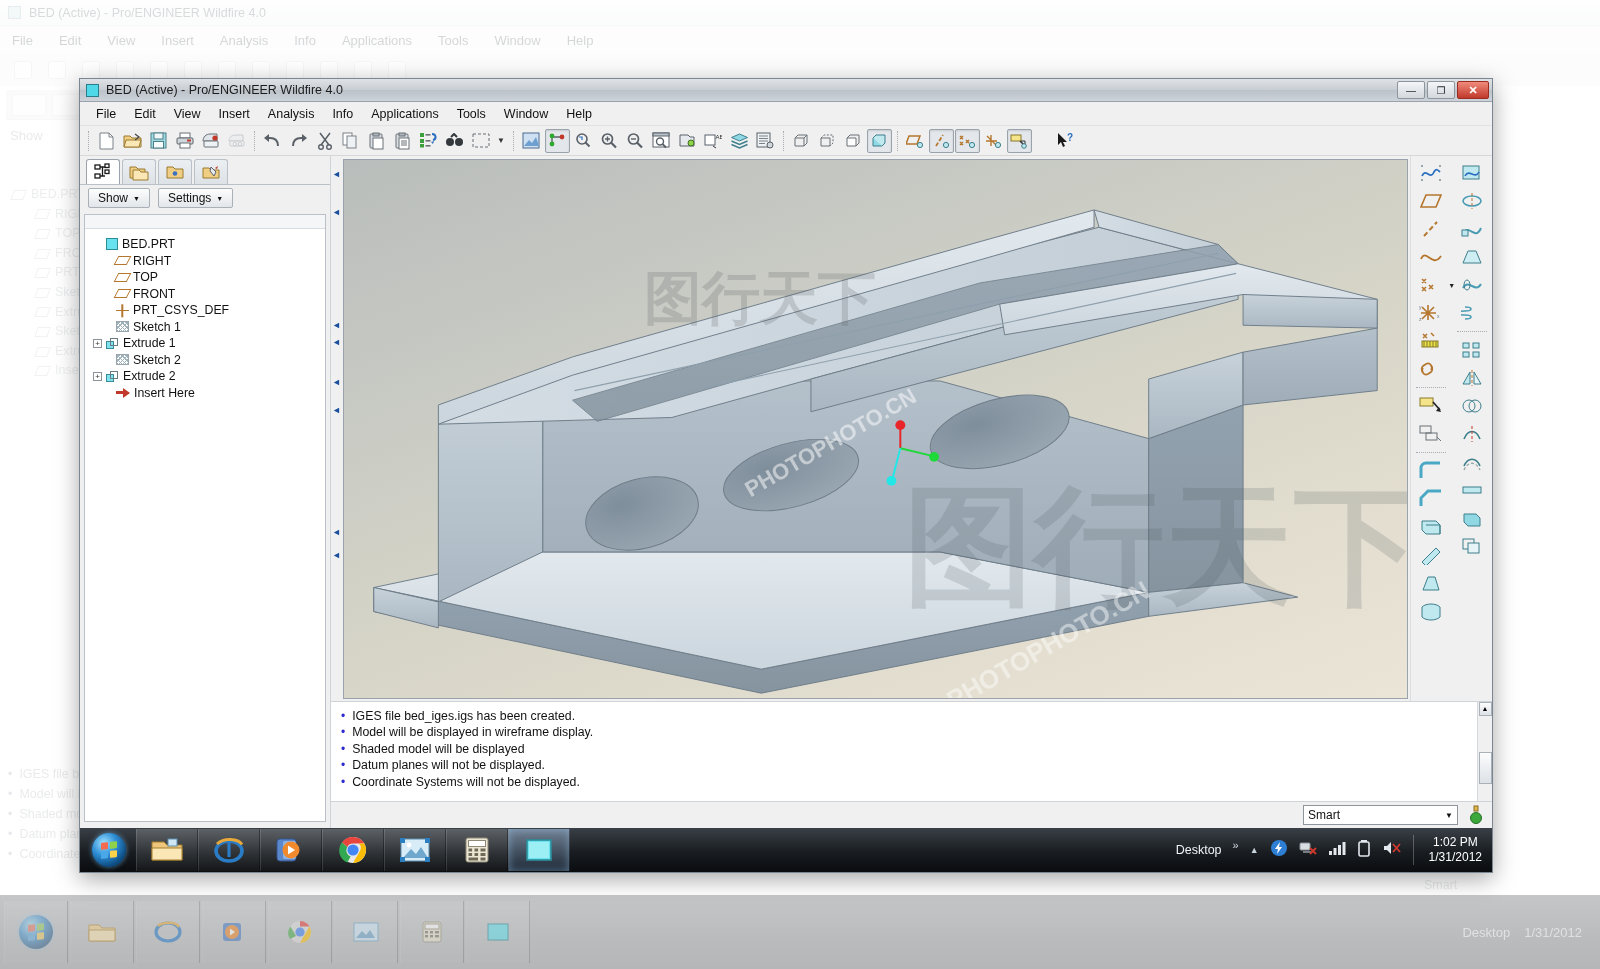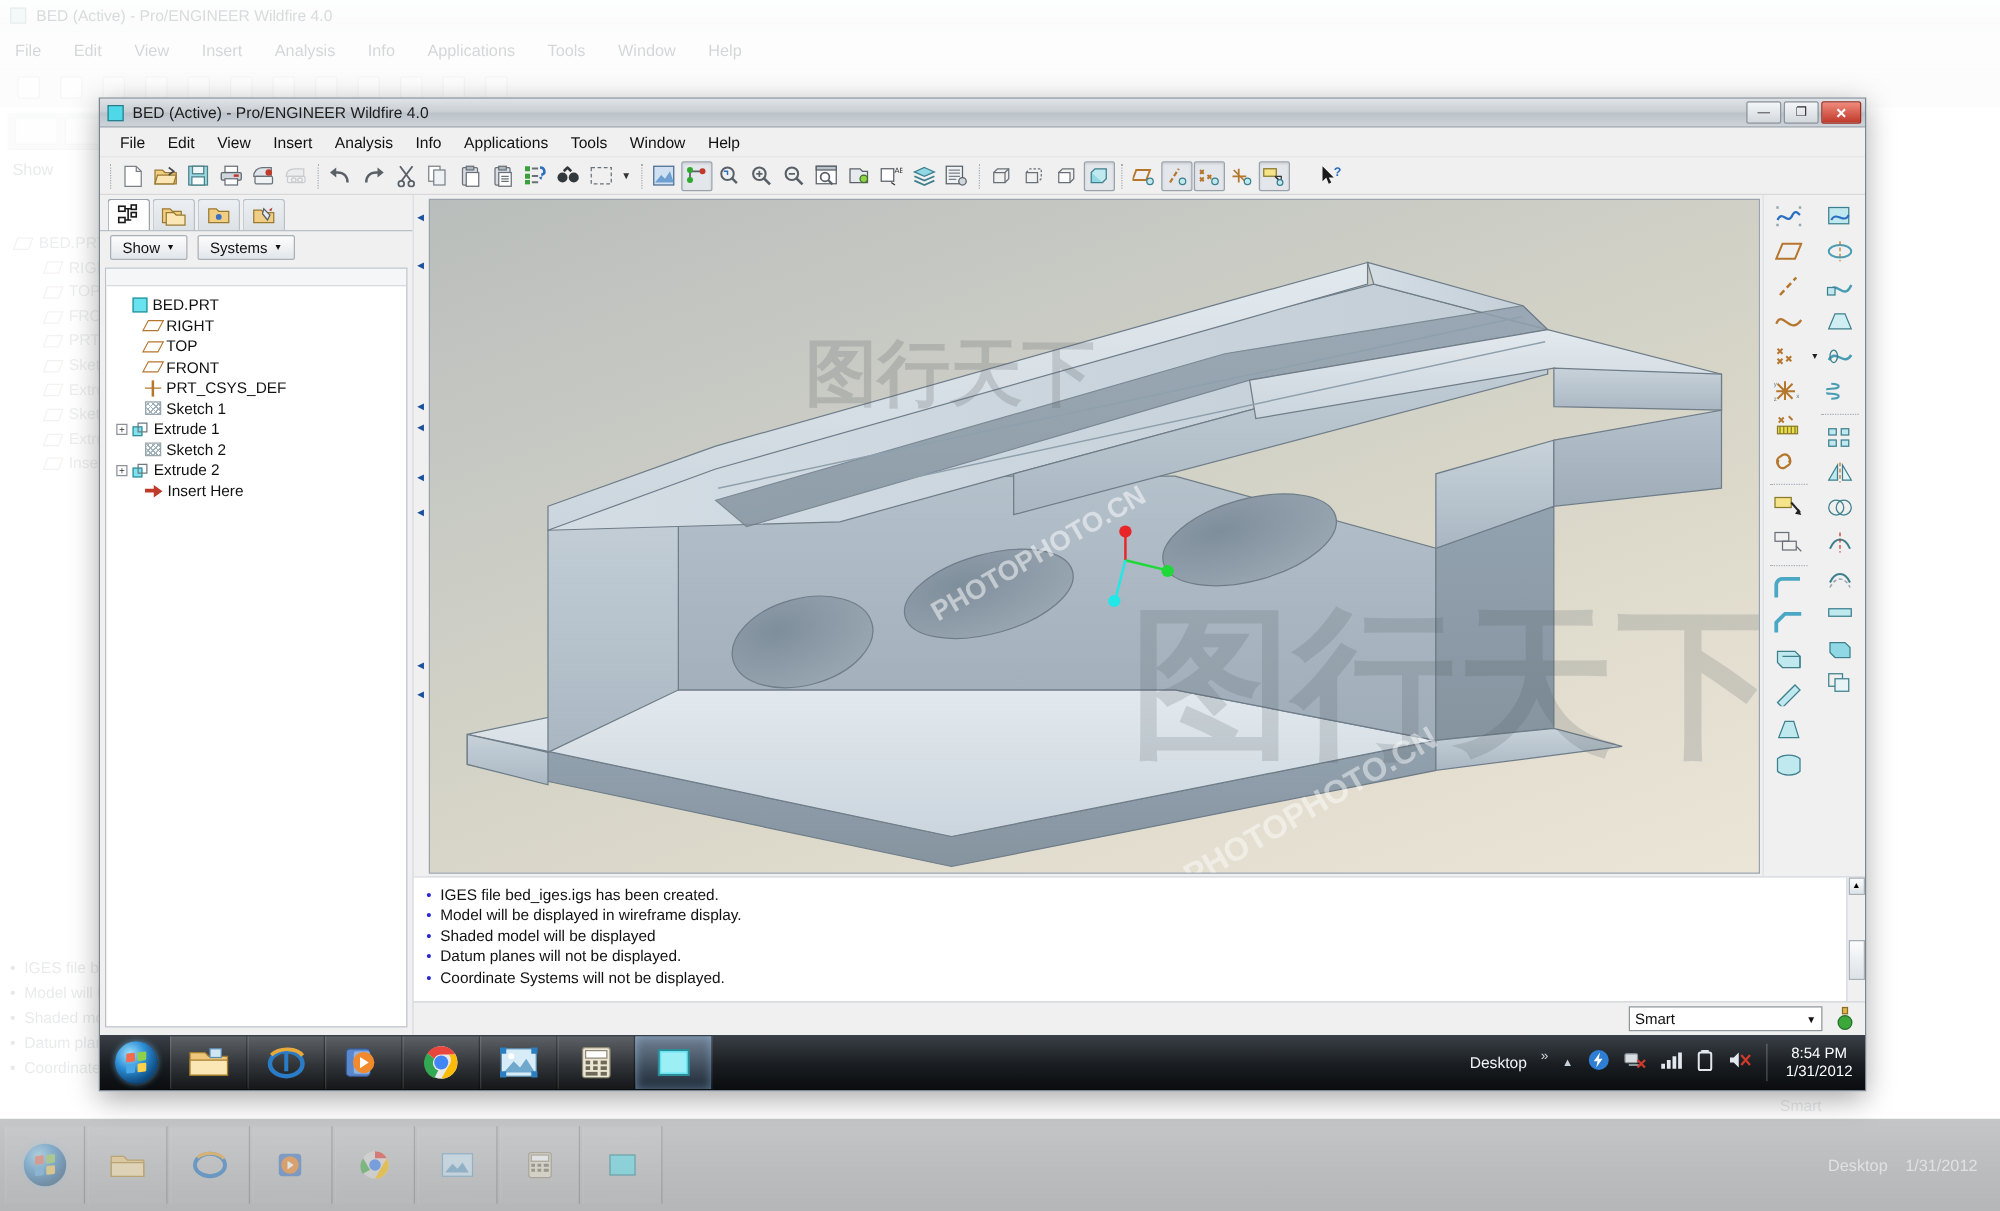--- a/index.html
+++ b/index.html
@@ -765,21 +765,21 @@
               <path d="M14 4l3-2-1 3z" fill="#c0392b"></path>
             </svg>
         </div>
       </div>
       <div class="nav-sub">
         <div class="btn3d">
           <span>Show</span>
           <span class="car">▼</span>
         </div>
         <div class="btn3d">
-          <span>Systems</span>
+          <span>Settings</span>
           <span class="car">▼</span>
         </div>
       </div>
       <div class="tree-panel">
         <div class="tree-hdr"></div>
         <div class="tree">
           <div class="tnode">
             <span class="spc"></span>
             <span class="ic-part"></span>
             <span class="lbl">BED.PRT</span>
@@ -1298,18 +1298,18 @@
           </svg>
       </span>
       <span>
         <svg width="20" height="16" viewBox="0 0 20 16">
             <path d="M2 6h3l4-4v12l-4-4H2z" fill="#e2e8ee"></path>
             <path d="M11 4l7 8M18 4l-7 8" stroke="#d0392b" stroke-width="1.8"></path>
           </svg>
       </span>
       <span class="itb-sep"></span>
       <span class="itb-clock">
-        <span style="display:block">8:54 PM</span>
+        <span style="display:block">1:02 PM</span>
         <span style="display:block">1/31/2012</span>
       </span>
     </div>
   </div>
 </div>
 
 </body></html>

